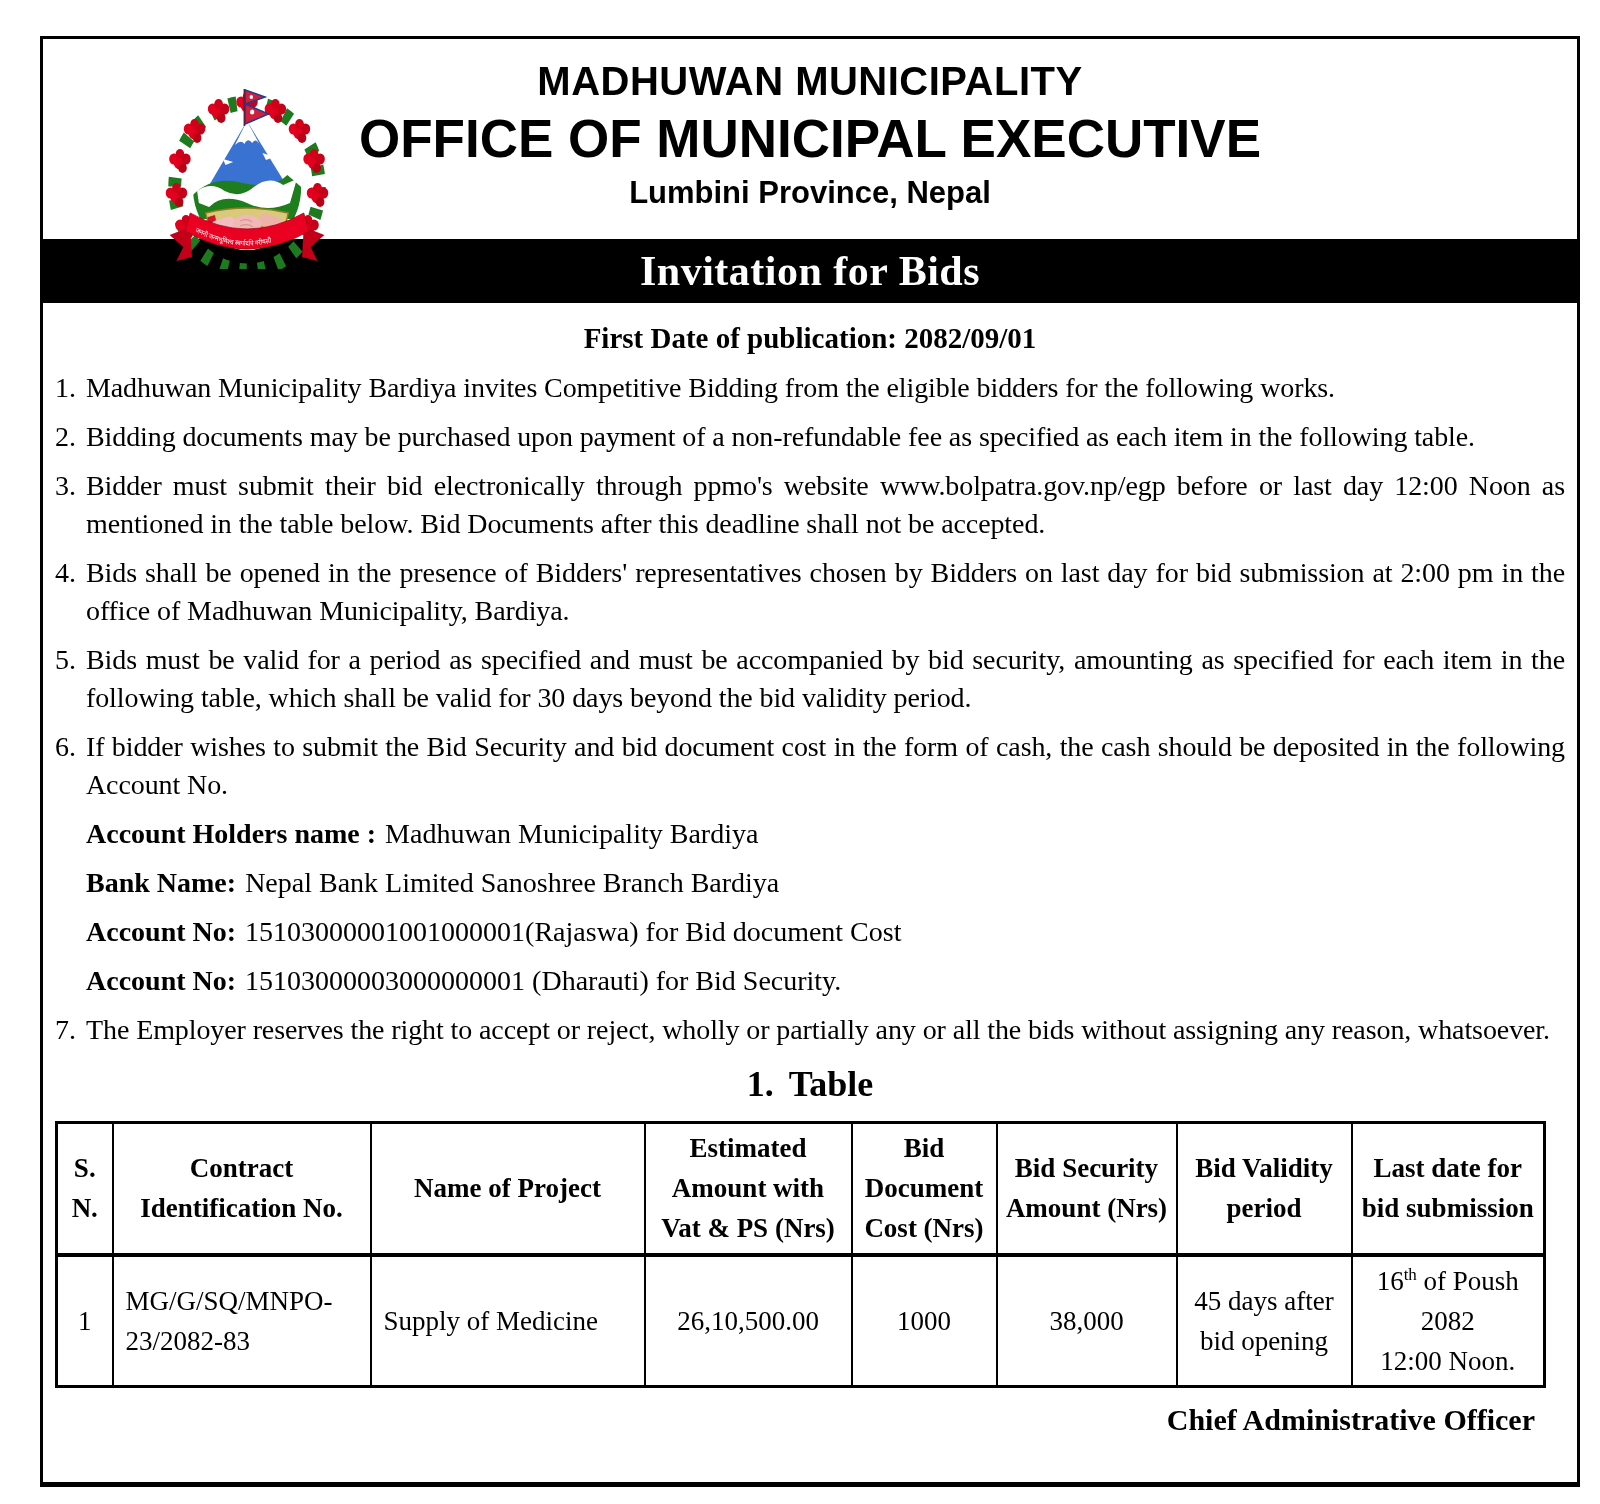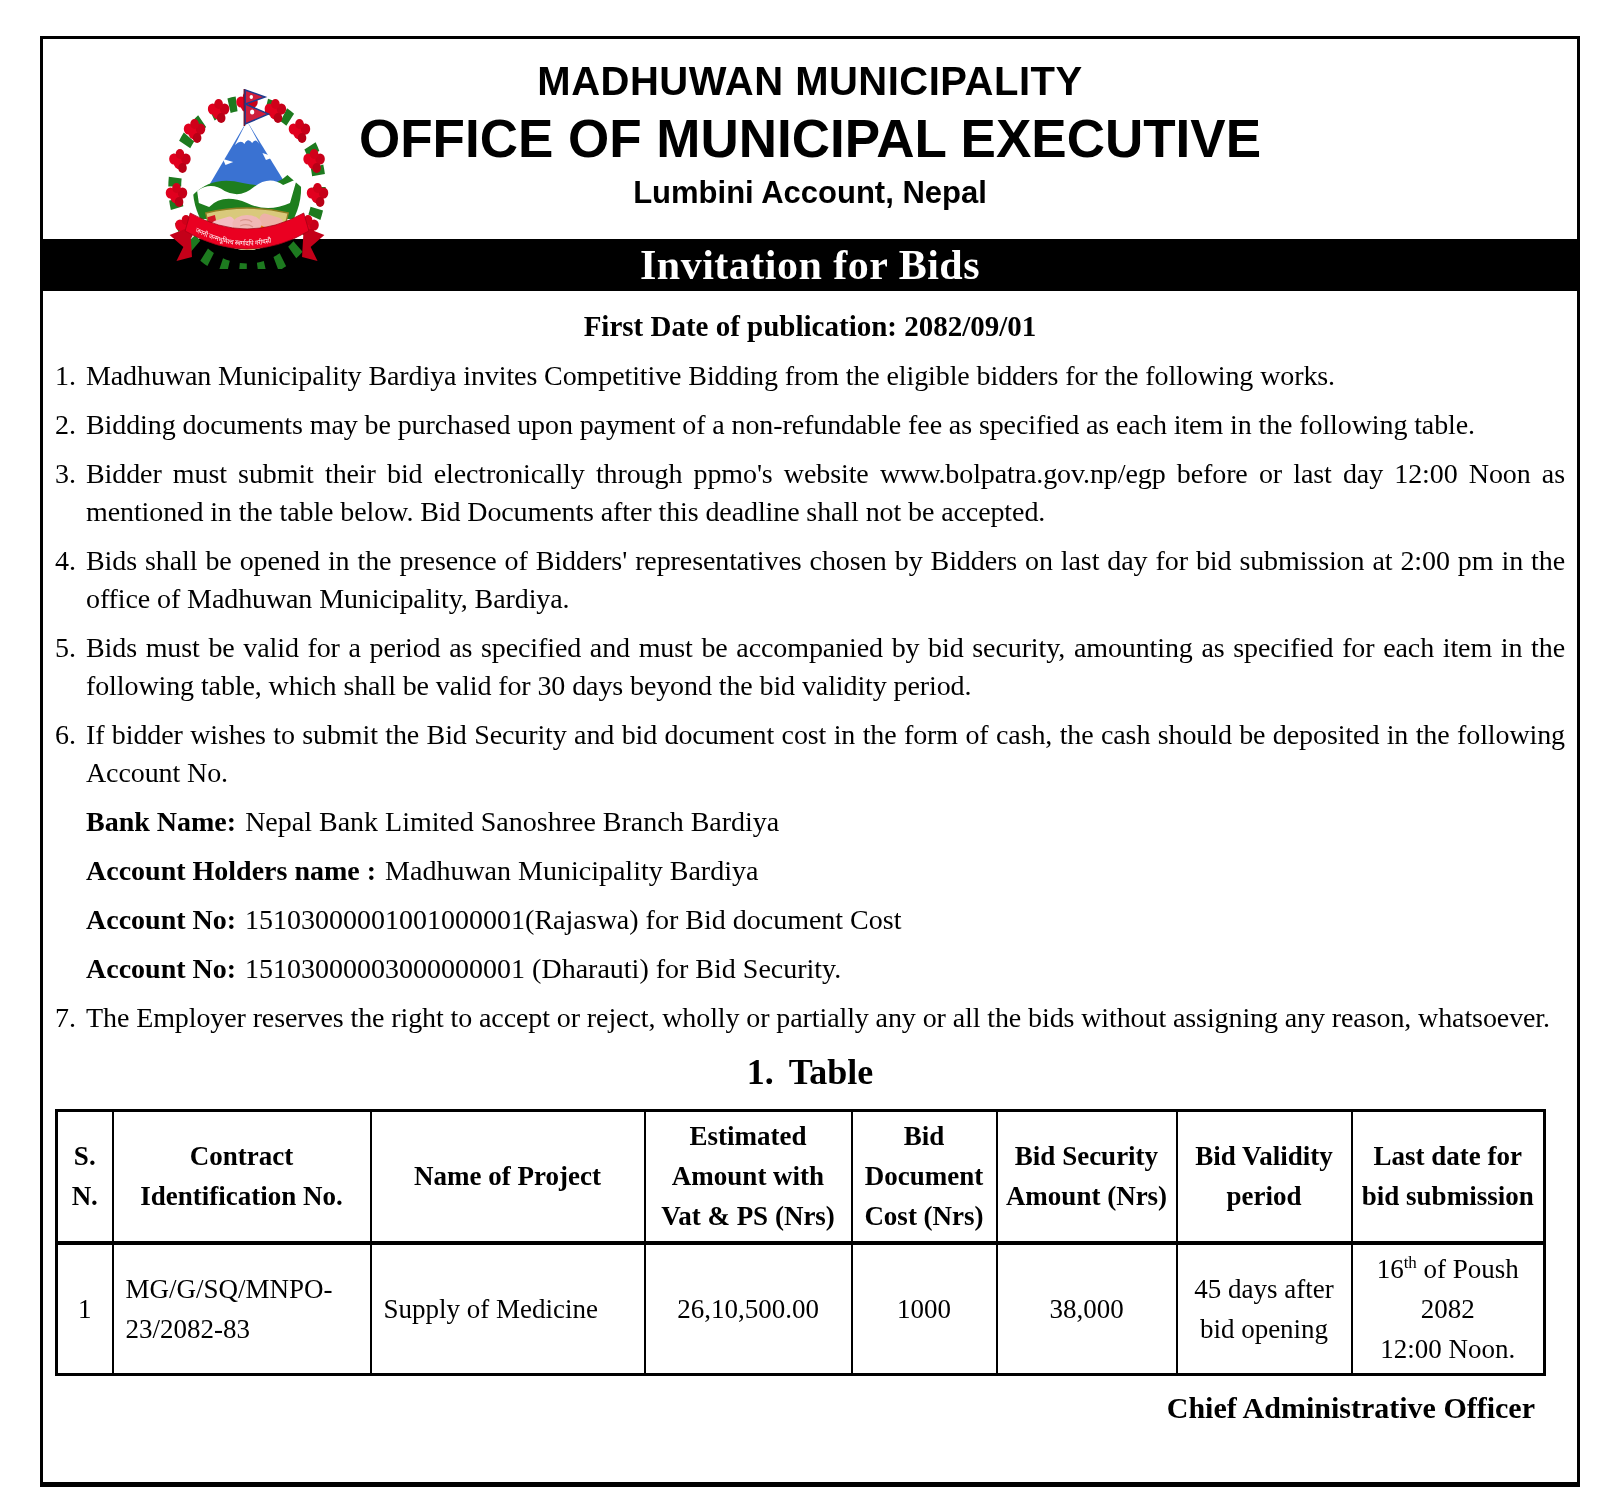--- a/index.html
+++ b/index.html
@@ -13,21 +13,21 @@
 
   
   .hdr { position:relative; text-align:center; }
   .logo { position:absolute; left:118px; top:28px; width:172px; height:182px; }
   .org   { font-family:Liberation Sans, sans-serif; font-weight:bold; font-size:40px; line-height:44px; margin-top:20px; letter-spacing:.5px; }
   .office{ font-family:"Liberation Sans", sans-serif; font-weight:bold; font-size:53px; line-height:56px; margin-top:8px; }
   .dist  { font-family:"Liberation Sans", sans-serif; font-weight:bold; font-size:36px; line-height:40px; margin-top:8px; }
   .prov  { font-family:"Liberation Sans", sans-serif; font-weight:bold; font-size:31px; line-height:36px; margin-top:8px; }
 
   .banner {
-    margin-top:28px; background:#000; color:#fff; height:52px;
+    margin-top:28px; background:#000; color:#fff; height:64px;
     display:flex; align-items:center; justify-content:center;
     font-weight:bold; font-size:42px; letter-spacing:.5px;
   }
 
   
   .content { padding:0 12px; }
   .pubdate { text-align:center; font-weight:bold; font-size:29px; margin:15px 0 11px 0; line-height:40px;font-family:Liberation Serif, serif; }
 
   .item { display:flex; font-size:28px; line-height:38px; margin-bottom:11px; letter-spacing:-0.1px; }
   .item .no { flex:0 0 31px; }
@@ -129,21 +129,21 @@
         <path d="M97,2 L97,39" stroke="#7a1020" stroke-width="2"></path>
         <path d="M98,3 L121,10 L98,17 Z" fill="#cf1f3c" stroke="#1f3c8f" stroke-width="1.5"></path>
         <path d="M98,17 L125,27 L98,37 Z" fill="#cf1f3c" stroke="#1f3c8f" stroke-width="1.5"></path>
         <circle cx="105" cy="10" r="2" fill="#ffffff"></circle>
         <circle cx="106" cy="25" r="2.5" fill="#ffffff"></circle>
       </g>
     </svg>
 
     <div class="org">MADHUWAN MUNICIPALITY</div>
     <div class="office">OFFICE OF MUNICIPAL EXECUTIVE</div>
-    <div class="prov">Lumbini Account, Nepal</div>
+    <div class="prov">Lumbini Province, Nepal</div>
   </div>
 
   <div class="banner">
     <span>Invitation for Bids</span>
   </div>
 
   <div class="content">
 
     <div class="pubdate">
       <span>First Date of publication:</span>
@@ -170,24 +170,24 @@
       <span class="no">5.</span>
       <span class="tx">Bids must be valid for a period as specified and must be accompanied by bid security, amounting as specified for each item in the following table, which shall be valid for 30 days beyond the bid validity period.</span>
     </div>
     <div class="item">
       <span class="no">6.</span>
       <span class="tx">If bidder wishes to submit the Bid Security and bid document cost in the form of cash, the cash should be deposited in the following Account No.</span>
     </div>
 
     <div class="bank">
       <div class="bank-line">
+        <b>Account Holders name :</b><span>Madhuwan Municipality Bardiya</span>
+      </div>
+      <div class="bank-line">
         <b>Bank Name:</b><span>Nepal Bank Limited Sanoshree Branch Bardiya</span>
-      </div>
-      <div class="bank-line">
-        <b>Account Holders name :</b><span>Madhuwan Municipality Bardiya</span>
       </div>
       <div class="bank-line">
         <b>Account No:</b><span>15103000001001000001(Rajaswa) for Bid document Cost</span>
       </div>
       <div class="bank-line">
         <b>Account No:</b><span>15103000003000000001 (Dharauti) for Bid Security.</span>
       </div>
     </div>
 
     <div class="item">

